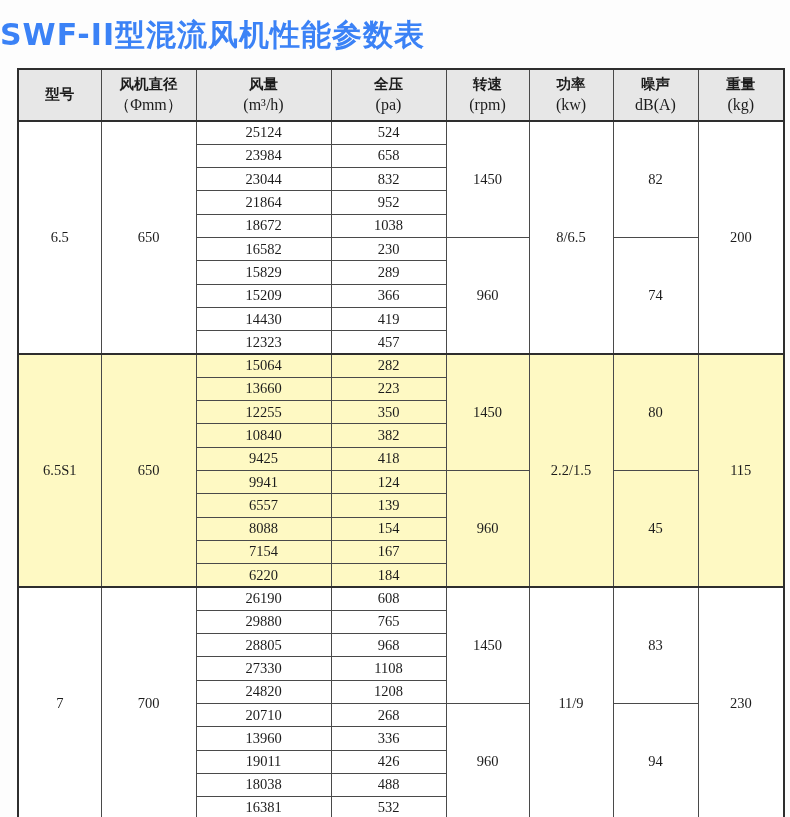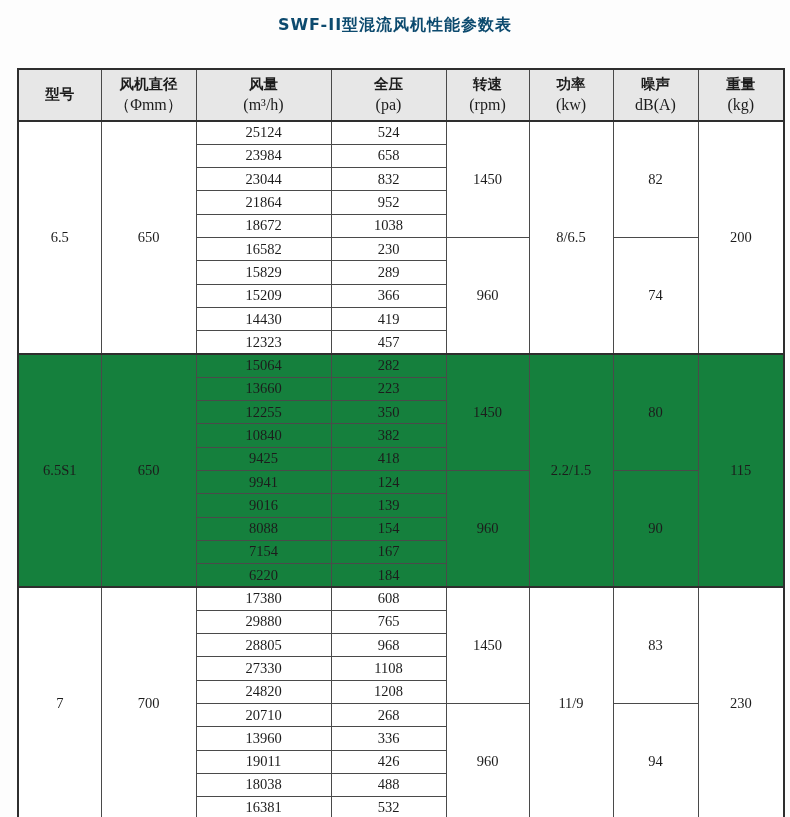--- a/index.html
+++ b/index.html
@@ -14,26 +14,25 @@
     background: #fdfdfd;
     font-family: "Liberation Serif", "DejaVu Serif", serif;
     color: #1c1c1c;
     overflow: hidden;
   }
   .title {
     position: absolute;
     top: 15px;
     left: 0;
     width: 100%;
-    text-align: center;
     font-family: "DejaVu Sans", "Liberation Sans", sans-serif;
     font-weight: bold;
-    font-size: 16px;
+    font-size: 30px;
     letter-spacing: 1px;
-    color: #0c4a6e;
+    color: #3b82f6;
   }
   table.perf {
     position: absolute;
     left: 17px;
     top: 68px;
     width: 766px;
     border-collapse: collapse;
     table-layout: fixed;
     border: 2px solid #2e2e2e;
     border-bottom-width: 3px;
@@ -61,21 +60,21 @@
     font-size: 16px;
     line-height: 1.25;
   }
   .h-unit:empty { display: none; }
   .perf tbody tr { height: 23.3px; }
   .perf tbody td {
     font-size: 14.5px;
     background: #ffffff;
   }
   .perf tbody { border-top: 2px solid #2e2e2e; }
-  .perf tbody.shaded td { background: #15803d; }
+  .perf tbody.shaded td { background: #fef9c3; }
 </style>
 </head>
 <body>
 
 <div class="page">
   <div class="title">SWF-II型混流风机性能参数表</div>
 
   <table class="perf">
     <colgroup>
       <col style="width:83px">
@@ -198,45 +197,45 @@
           <td>382</td>
         </tr>
       <tr>
           <td>9425</td>
           <td>418</td>
         </tr>
       <tr>
         <td>9941</td>
         <td>124</td>
         <td rowspan="5">960</td>
-        <td rowspan="5">90</td>
-      </tr>
-      <tr>
-          <td>9016</td>
+        <td rowspan="5">45</td>
+      </tr>
+      <tr>
+          <td>6557</td>
           <td>139</td>
         </tr>
       <tr>
           <td>8088</td>
           <td>154</td>
         </tr>
       <tr>
           <td>7154</td>
           <td>167</td>
         </tr>
       <tr>
           <td>6220</td>
           <td>184</td>
         </tr>
     </tbody>
 
     <tbody>
       <tr>
         <td rowspan="10">7</td>
         <td rowspan="10">700</td>
-        <td>17380</td>
+        <td>26190</td>
         <td>608</td>
         <td rowspan="5">1450</td>
         <td rowspan="10">11/9</td>
         <td rowspan="5">83</td>
         <td rowspan="10">230</td>
       </tr>
       <tr>
           <td>29880</td>
           <td>765</td>
         </tr>

